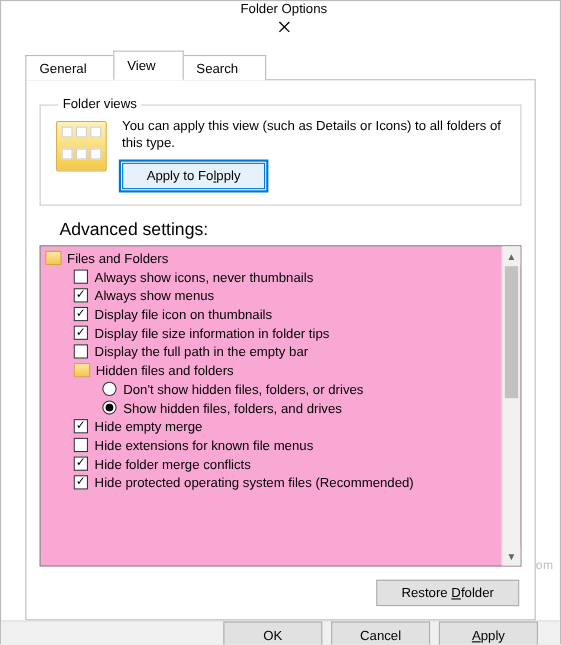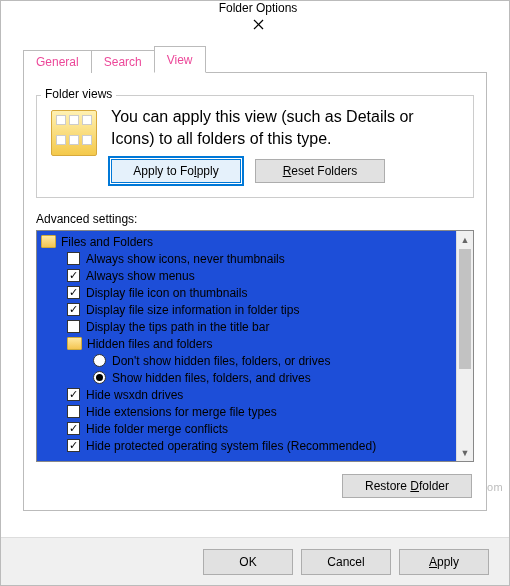--- a/index.html
+++ b/index.html
@@ -12,53 +12,53 @@
   height: 586px;
   overflow: hidden;
 }
 .window { width: 510px; height: 586px; display:flex; flex-direction:column; background:#fff; border:1px solid #bbb;}
 .titlebar { display:flex; align-items:center; height:32px; padding:0 8px 0 14px;flex-direction:column; }
 .titlebar .title { flex:1; font-size:12px; }
 .titlebar .close { width:38px; height:26px; display:flex; align-items:center; justify-content:center; cursor:pointer; font-size:15px;}
 .client { flex:1; padding: 12px 22px 0 22px; display:flex; flex-direction:column; }
 .tabs { display:flex; align-items:flex-end; position:relative; z-index:2; }
 .tab {
-  padding: 4px 12px 4px 12px;
+  padding: 4px 24px 4px 12px;
   border:1px solid #bbb;
   border-bottom:none;
   background:#fff;
   margin-right:-1px;
-  color:#ec4899;
+  color:#000000;
   cursor:pointer;
   position:relative;
 }
 .tab.inactive { background:#fff; top:1px; }
 .tab.active { background:#fff; z-index:3; padding-top:6px; padding-bottom:5px; top:1px; border-bottom:1px solid #fff; }
 .tabpanel {
   border:1px solid #bbb; background:#fff; padding:12px 12px 10px 12px; position:relative; z-index:1;
   flex:0 0 auto;
 }
 .groupbox { border:1px solid #ccc; padding:10px 12px 14px 12px; position:relative; margin-top:10px; margin-bottom:8px;}
-.groupbox .legend { position:absolute; top:-9px; left:4px; background:#fff; padding:0 4px; font-size:12px;}
+.groupbox .legend { position:absolute; top:-9px; left:16px; background:#fff; padding:0 4px; font-size:12px;}
 .folder-views-row { display:flex; gap:10px; align-items:flex-start; }
 .folder-icon {
   width:46px; height:46px; background:linear-gradient(#fff1b3,#f4c94b); border:1px solid #d7a93c; border-radius:2px; margin:4px 4px 0 2px;
   display:flex; flex-wrap:wrap; padding:4px; gap:3px;
 }
 .folder-icon i { width:10px; height:10px; background:#fff; border:1px solid #ccc; display:block; }
-.fv-text { font-size:16px; line-height:1.35; }
+.fv-text { font-size:12px; line-height:1.35; }
 .btnrow { display:flex; gap:14px; margin-top:10px; padding-left:0; }
 .btn {
   border:1px solid #adadad; background:#e1e1e1; padding:4px 18px; font-size:12px; min-width:130px; text-align:center; cursor:pointer;
 }
 .btn.focus { outline:2px solid #0078d7; outline-offset:1px; background:#e5f1fb; border-color:#0078d7;}
 .btn.disabled { color:#000000; cursor:default; }
-.adv-label { margin:14px 0 4px 0; font-size:12px; }
+.adv-label { margin:14px 0 4px 18px; font-size:16px; }
 .listbox {
-  border:1px solid #888; height:232px; display:flex; background:#1d4ed8;justify-content:flex-end;
+  border:1px solid #888; height:292px; display:flex; background:#f9a8d4;justify-content:flex-end;
 }
 .listcontent { flex:1; overflow:hidden; padding:2px 2px 2px 2px; }
 .scrollbar { width:17px; background:#f0f0f0; border-left:1px solid #ddd; position:relative; }
 .scroll-arrow { height:17px; display:flex; align-items:center; justify-content:center; color:#666; font-size:9px; background:#f0f0f0;}
 .scroll-thumb { position:absolute; left:2px; right:2px; top:18px; height:120px; background:#c2c2c2;}
 .tree-row { display:flex; align-items:center; height:17px; font-size:12px; white-space:nowrap;}
 .indent0 { padding-left:2px; }
 .indent1 { padding-left:28px; }
 .indent2 { padding-left:54px; }
 .folder-glyph {
@@ -93,41 +93,40 @@
       <svg width="11" height="11" viewBox="0 0 11 11">
           <line x1="1" y1="1" x2="10" y2="10" stroke="#000" stroke-width="1.2"></line>
           <line x1="10" y1="1" x2="1" y2="10" stroke="#000" stroke-width="1.2"></line>
         </svg>
     </div>
   </div>
 
   <div class="client" style="position:relative;">
     <div class="tabs">
       <div class="tab inactive">General</div>
+      <div class="tab active">View</div>
       <div class="tab inactive">Search</div>
-      <div class="tab active">View</div>
     </div>
 
     <div class="tabpanel">
       <div class="groupbox">
         <span class="legend">Folder views</span>
         <div class="folder-views-row">
           <div class="folder-icon">
               <i></i>
               <i></i>
               <i></i>
               <i></i>
               <i></i>
               <i></i>
             </div>
           <div style="flex:1">
             <div class="fv-text">You can apply this view (such as Details or Icons) to all folders of this type.</div>
             <div class="btnrow">
               <div class="btn focus"><span>Apply to Fo</span><span class="u">l</span><span>pply</span></div>
-              <div class="btn"><span class="u">R</span><span>eset Folders</span></div>
             </div>
           </div>
         </div>
       </div>
 
       <div class="adv-label">Advanced settings:</div>
 
       <div class="listbox">
         <div class="listcontent">
           <div class="tree-row indent0">
@@ -146,43 +145,43 @@
           <div class="tree-row indent1">
               <span class="chk checked"></span>
               <span>Display file icon on thumbnails</span>
             </div>
           <div class="tree-row indent1">
               <span class="chk checked"></span>
               <span>Display file size information in folder tips</span>
             </div>
           <div class="tree-row indent1">
               <span class="chk"></span>
-              <span>Display the tips path in the title bar</span>
+              <span>Display the full path in the empty bar</span>
             </div>
 
           <div class="tree-row indent1">
               <span class="folder-glyph"></span>
               <span>Hidden files and folders</span>
             </div>
           <div class="tree-row indent2">
               <span class="radio"></span>
               <span>Don't show hidden files, folders, or drives</span>
             </div>
           <div class="tree-row indent2">
               <span class="radio sel"></span>
               <span>Show hidden files, folders, and drives</span>
             </div>
 
           <div class="tree-row indent1">
               <span class="chk checked"></span>
-              <span>Hide wsxdn drives</span>
+              <span>Hide empty merge</span>
             </div>
           <div class="tree-row indent1">
               <span class="chk"></span>
-              <span>Hide extensions for merge file types</span>
+              <span>Hide extensions for known file menus</span>
             </div>
           <div class="tree-row indent1">
               <span class="chk checked"></span>
               <span>Hide folder merge conflicts</span>
             </div>
           <div class="tree-row indent1">
               <span class="chk checked"></span>
               <span>Hide protected operating system files (Recommended)</span>
             </div>
         </div>

